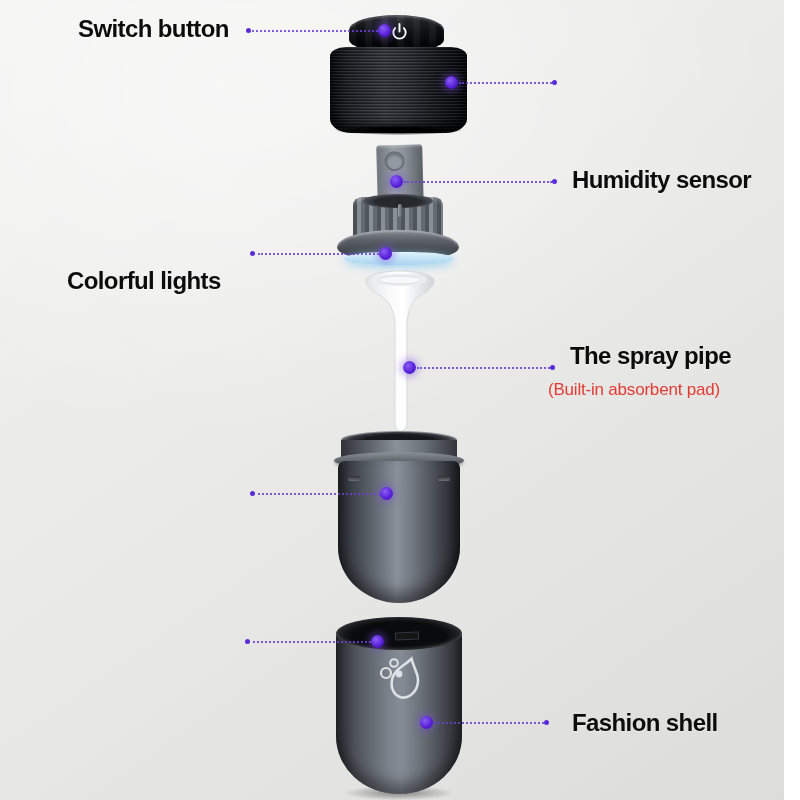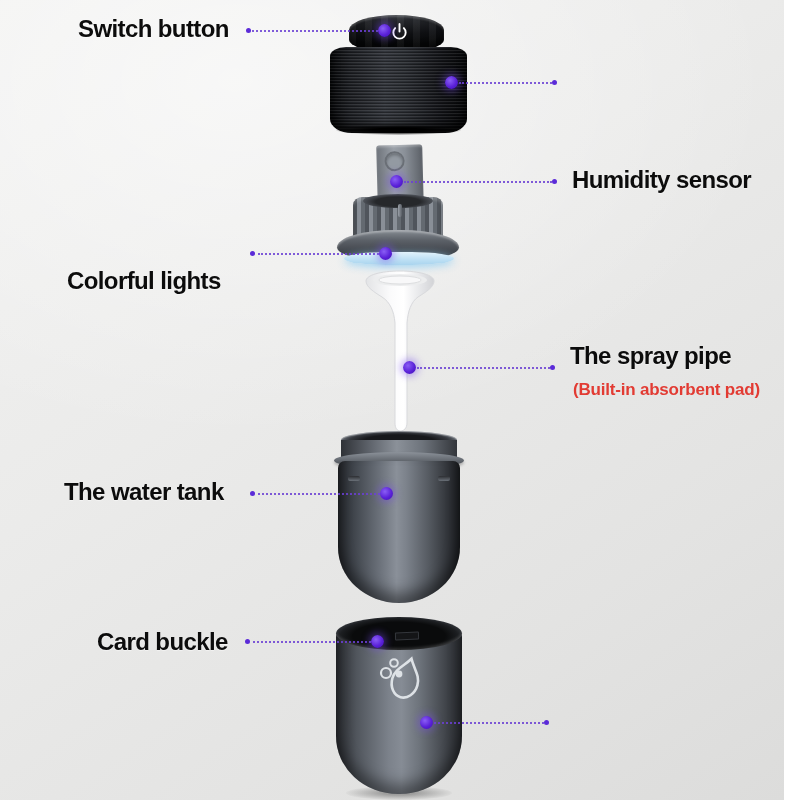--- a/index.html
+++ b/index.html
@@ -212,32 +212,31 @@
   <div class="lead" style="left:404px; top:181px; width:148px;"></div>
   <div class="dot-small" style="left:552px; top:179px;"></div>
   <div class="dot-big" style="left:390px; top:175px;"></div>
 
   <div class="label" style="left:67px; top:237px;margin-top:32px;">Colorful lights</div>
   <div class="lead" style="left:258px; top:253px; width:121px;"></div>
   <div class="dot-small" style="left:250px; top:251px;"></div>
   <div class="dot-big" style="left:379px; top:247px;"></div>
 
   <div class="label" style="left:570px; top:344px;">The spray pipe</div>
-  <div class="sublabel" style="left:573px; top:381px;font-weight:bold;">(Built-in absorbent pad)</div>
+  <div class="sublabel" style="left:548px; top:381px;">(Built-in absorbent pad)</div>
   <div class="lead" style="left:417px; top:367px; width:133px;"></div>
   <div class="dot-small" style="left:550px; top:365px;"></div>
   <div class="dot-big" style="left:403px; top:361px;"></div>
 
-  <div class="label" style="left:64px; top:480px;">The water tank</div>
   <div class="lead" style="left:258px; top:493px; width:122px;"></div>
   <div class="dot-small" style="left:250px; top:491px;"></div>
   <div class="dot-big" style="left:380px; top:487px;"></div>
 
-  <div class="label" style="left:97px; top:630px;">Card buckle</div>
   <div class="lead" style="left:253px; top:641px; width:118px;"></div>
   <div class="dot-small" style="left:245px; top:639px;"></div>
   <div class="dot-big" style="left:371px; top:635px;"></div>
 
+  <div class="label" style="left:572px; top:711px;">Fashion shell</div>
   <div class="lead" style="left:434px; top:722px; width:110px;"></div>
   <div class="dot-small" style="left:544px; top:720px;"></div>
   <div class="dot-big" style="left:420px; top:716px;"></div>
 
 </div>
 
 </body></html>

